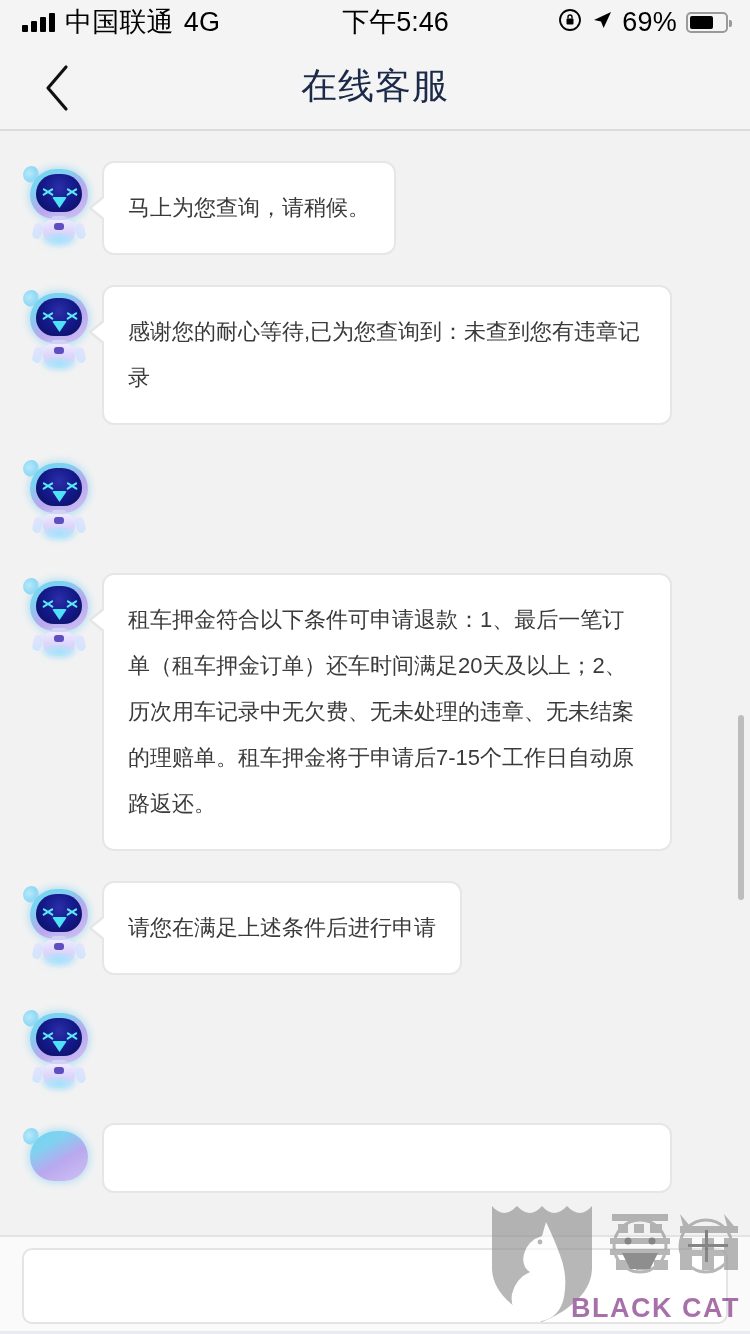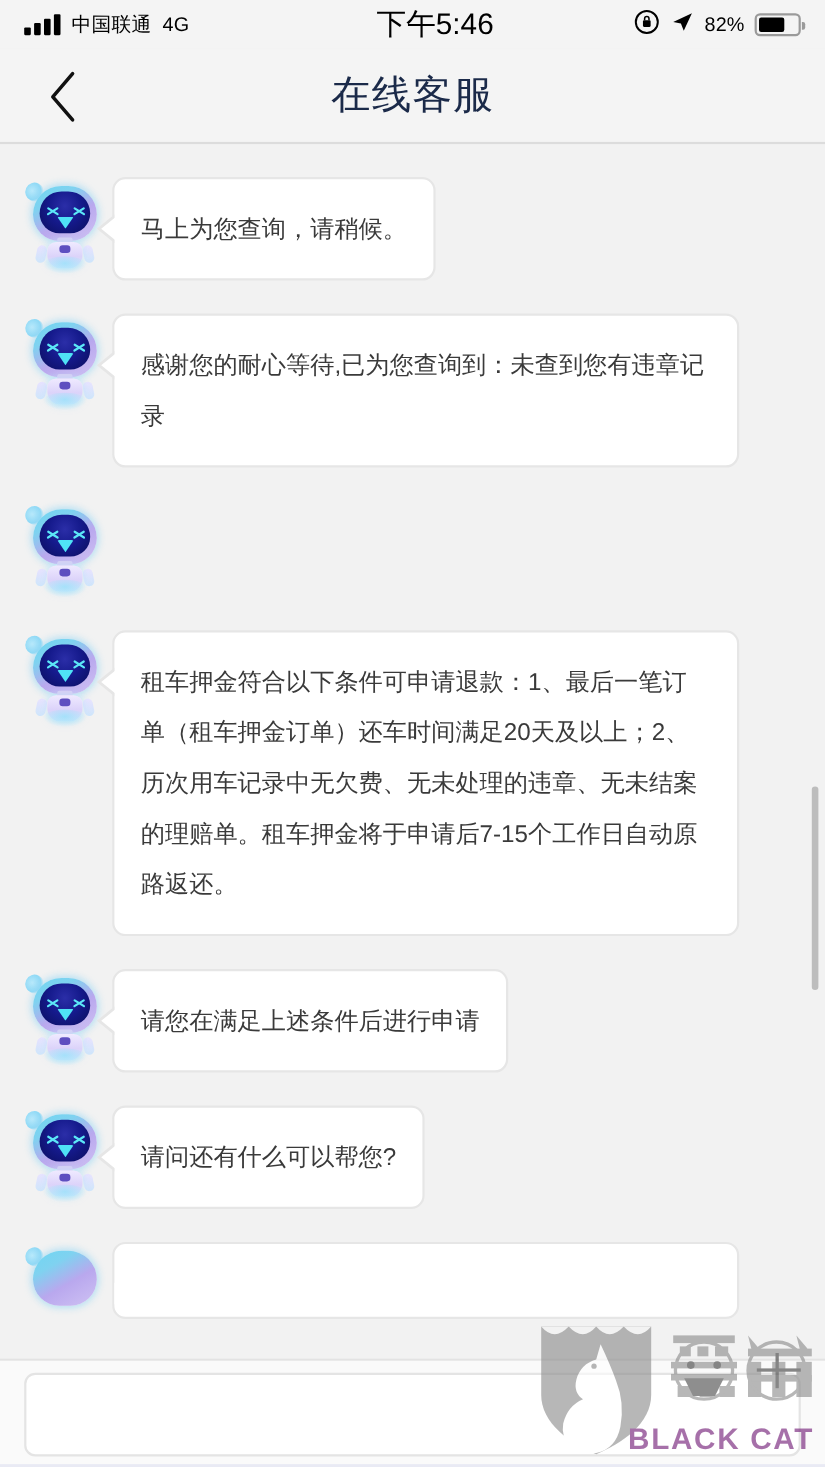--- a/index.html
+++ b/index.html
@@ -27,21 +27,21 @@
   .sb-left { display: flex; align-items: center; gap: 10px; }
   .sb-center {
     position: absolute; left: 0; right: 0; top: 0; height: 44px;
     display: flex; align-items: center; justify-content: center;
     pointer-events: none;
     padding-left: 41px;
   }
   .sb-right {
     margin-left: auto; display: flex; align-items: center; gap: 9px;
   }
-  .sb-text { font-size: 18px; color: #000; letter-spacing: 0.2px; }
+  .sb-text { font-size: 27px; color: #000; letter-spacing: 0.2px; }
   .sb-time { font-size: 27px; color: #000; font-weight: 400; }
   .signal { display: flex; align-items: flex-end; gap: 3px; height: 20px; }
   .signal i { display: block; width: 6px; background: #000; border-radius: 1px; }
   .signal i:nth-child(1) { height: 7px; }
   .signal i:nth-child(2) { height: 11px; }
   .signal i:nth-child(3) { height: 15px; }
   .signal i:nth-child(4) { height: 19px; }
   .battery {
     width: 42px; height: 21px; border: 2px solid #9a9a9a;
     border-radius: 5px; position: relative; display: flex; align-items: center;
@@ -268,21 +268,21 @@
           <circle cx="12" cy="12" r="10" fill="none" stroke="#000" stroke-width="1.8"></circle>
           <rect x="8.5" y="10.5" width="7" height="6" rx="1" fill="#000"></rect>
           <path d="M10 10.5 V9 a2 2 0 0 1 4 0 V10.5" fill="none" stroke="#000" stroke-width="1.4"></path>
         </svg>
       </span>
       <span>
         <svg width="22" height="22" viewBox="0 0 22 22">
           <path d="M20 3 L3 11 L10 12.4 L12.6 19 Z" fill="#000"></path>
         </svg>
       </span>
-      <span class="sb-text">82%</span>
+      <span class="sb-text">69%</span>
       <span class="battery">
         <span class="lvl" id="batt-lvl" style="width:69%"></span>
       </span>
     </div>
   </div>
 
   <div class="navbar">
     <div class="back-btn">
       <span>
         <svg width="30" height="48" viewBox="0 0 30 48">
@@ -399,23 +399,20 @@
         <span class="av-face">
             <span class="eye l"></span>
             <span class="eye r"></span>
             <span class="mouth"></span>
           </span>
         <span class="av-arm l"></span>
           <span class="av-arm r"></span>
         <span class="av-neck"></span>
           <span class="av-body"></span>
           <span class="av-glow"></span>
-      </div>
-      <div class="bubble-wrap">
-        <div class="bubble">请问还有什么可以帮您?</div>
       </div>
     </div>
 
     <div class="msg-row partial">
       <div class="avatar">
         <span class="av-spark"></span>
           <span class="av-head"></span>
 
       </div>
       <div class="bubble-wrap">

